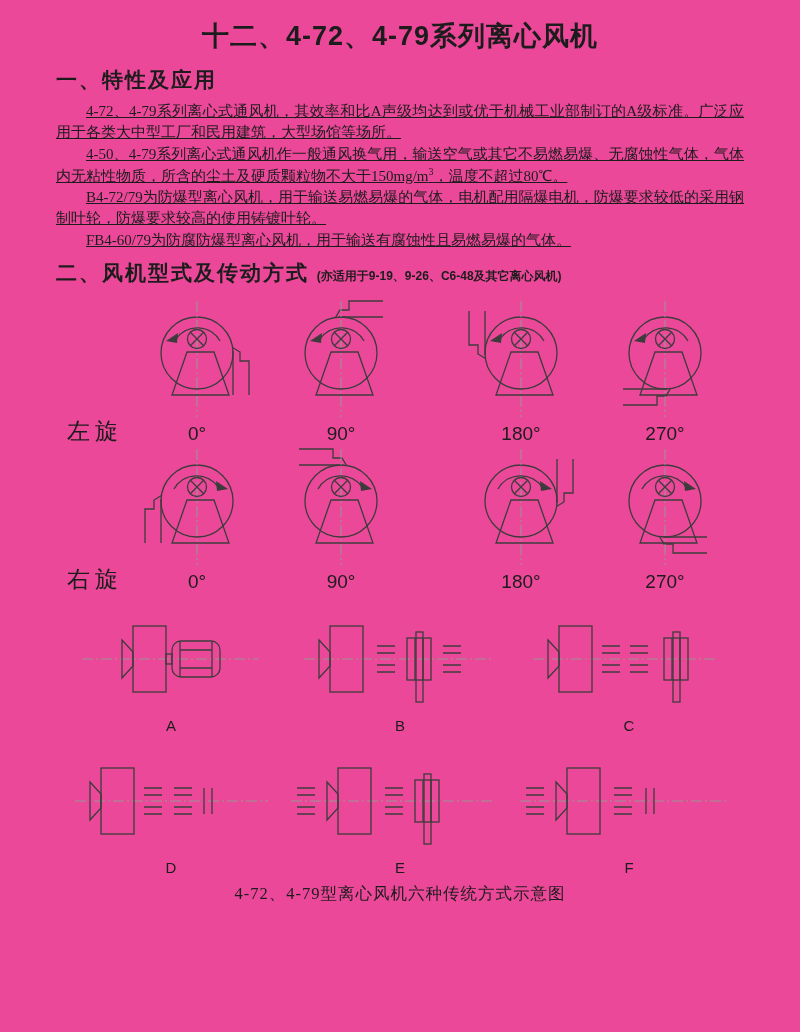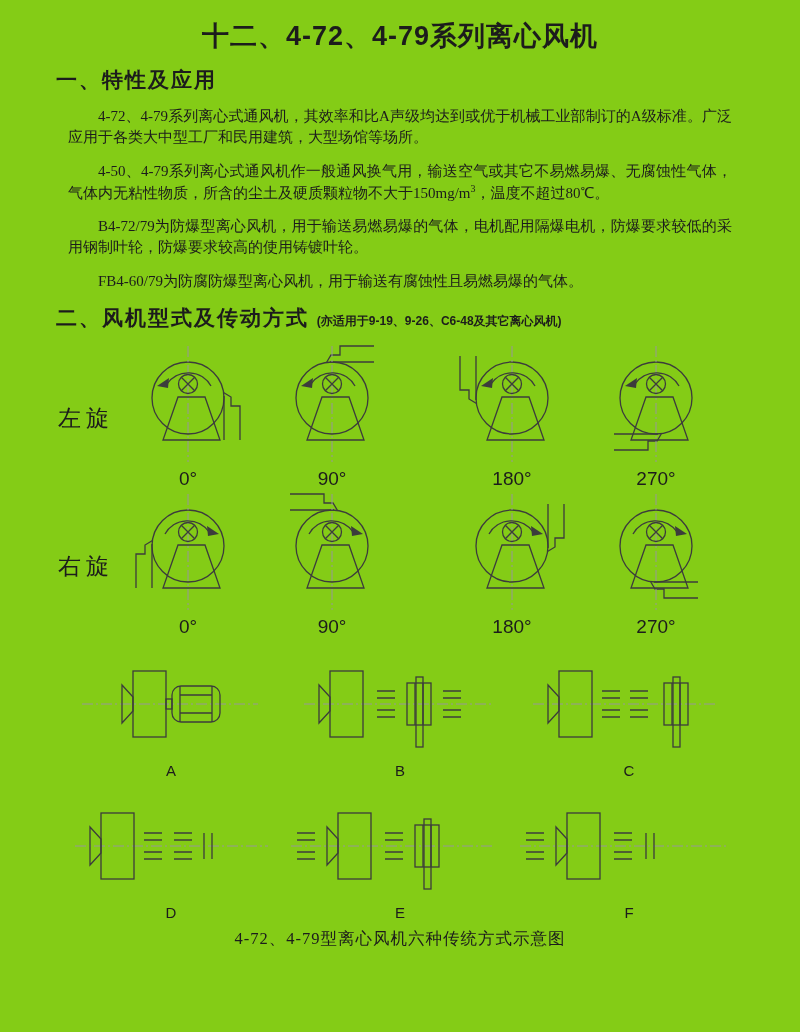--- a/index.html
+++ b/index.html
@@ -1,38 +1,38 @@
 <!DOCTYPE html>
 <html><head>
 <meta charset="utf-8">
 <style>
   html,body{margin:0;padding:0;background:#ffffff;}
   .page{
     width:800px;height:1032px;box-sizing:border-box;
-    padding:14px 56px 0 56px;overflow:hidden;background:#84cc16;
+    padding:14px 56px 0 56px;overflow:hidden;background:#ec4899;
     font-family:"Liberation Serif",serif;color:#1c1c1c;
   }
   .title{
     text-align:center;font-family:"Liberation Sans",sans-serif;
     font-size:27px;font-weight:bold;margin:4px 0 12px 0;letter-spacing:1px;
   }
   .sec-head{
     font-family:"Liberation Sans",sans-serif;font-weight:bold;
     font-size:21px;margin:8px 0 7px 0;letter-spacing:2px;
   }
   .sec-head .note{
     font-size:12px;letter-spacing:0;font-weight:bold;
   }
   p.body{
-    margin:12px;text-indent:2em;font-size:15px;line-height:1.42;text-align:justify;
+    margin:0;text-indent:2em;font-size:15px;line-height:1.42;text-align:justify;text-decoration:underline;
   }
   sup{font-size:10px;}
   
   .vent-block{margin-top:12px;}
-  .vent-row{display:flex;align-items:center;}
+  .vent-row{display:flex;align-items:flex-end;margin-left:9px;}
   .side-label{
     width:58px;font-size:23px;letter-spacing:5px;text-align:left;
     flex:0 0 58px;padding-left:2px;
   }
   .fan-cell{width:144px;flex:0 0 144px;text-align:center;}
   .fan-cell.gap{margin-left:36px;}
   .angle-label{
     font-family:"Liberation Sans",sans-serif;font-size:19px;
     margin-top:-2px;height:24px;line-height:22px;
   }

